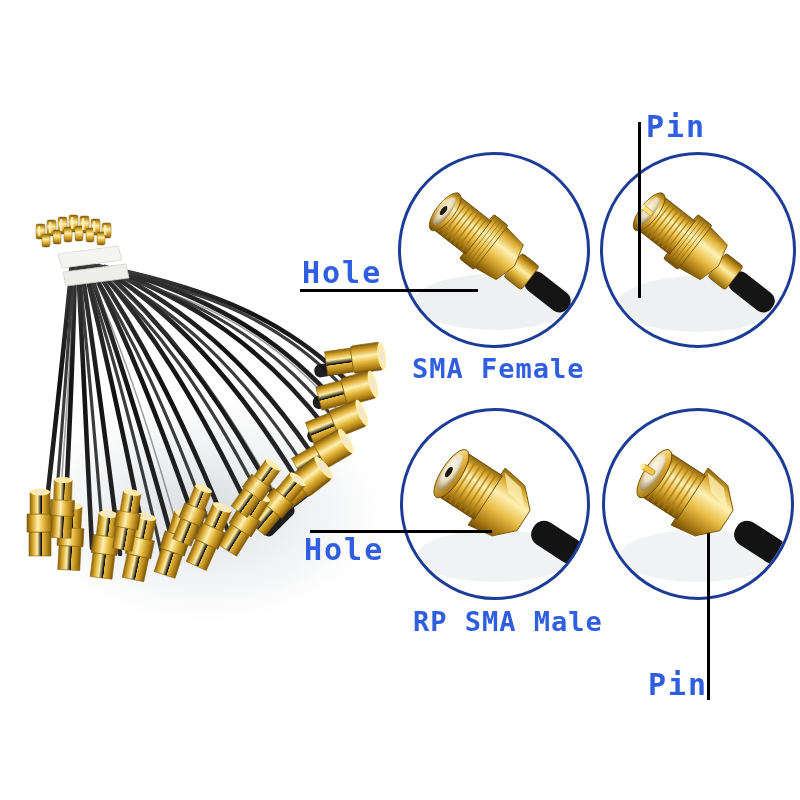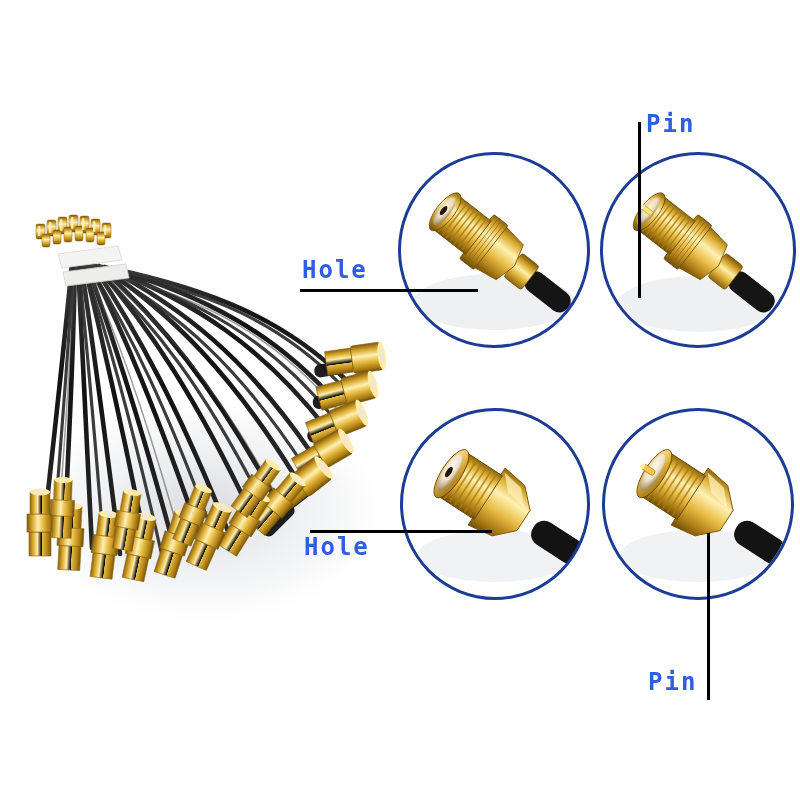--- a/index.html
+++ b/index.html
@@ -26,21 +26,21 @@
     white-space: nowrap;
     letter-spacing: 0px;
     line-height: 1;
     user-select: none;
   }
   .label-type {
     font-size: 27px;
     letter-spacing: 1px;
   }
   .label-call {
-    font-size: 24px;
+    font-size: 30px;
     letter-spacing: 2px;
   }
 
   
   .leader-h {
     position: absolute;
     height: 0;
     border-top: 3px solid #000000;
   }
   .leader-v {
@@ -554,17 +554,19 @@
   <div class="leader-v" style="left:707px; top:533px; height:167px;"></div>
 
   <div class="label label-call" style="left:302px; top:258px;">Hole</div>
 
   <div class="label label-call" style="left:646px; top:112px;">Pin</div>
 
   <div class="label label-call" style="left:304px; top:535px;">Hole</div>
 
   <div class="label label-call" style="left:648px; top:670px;">Pin</div>
 
-
-
+  <div class="label label-type" style="left:412px; top:355px;">SMA Female</div>
+
+
+  <div class="label label-type" style="left:413px; top:608px;">RP SMA Male</div>
 
 
 </div>
 
 </body></html>

